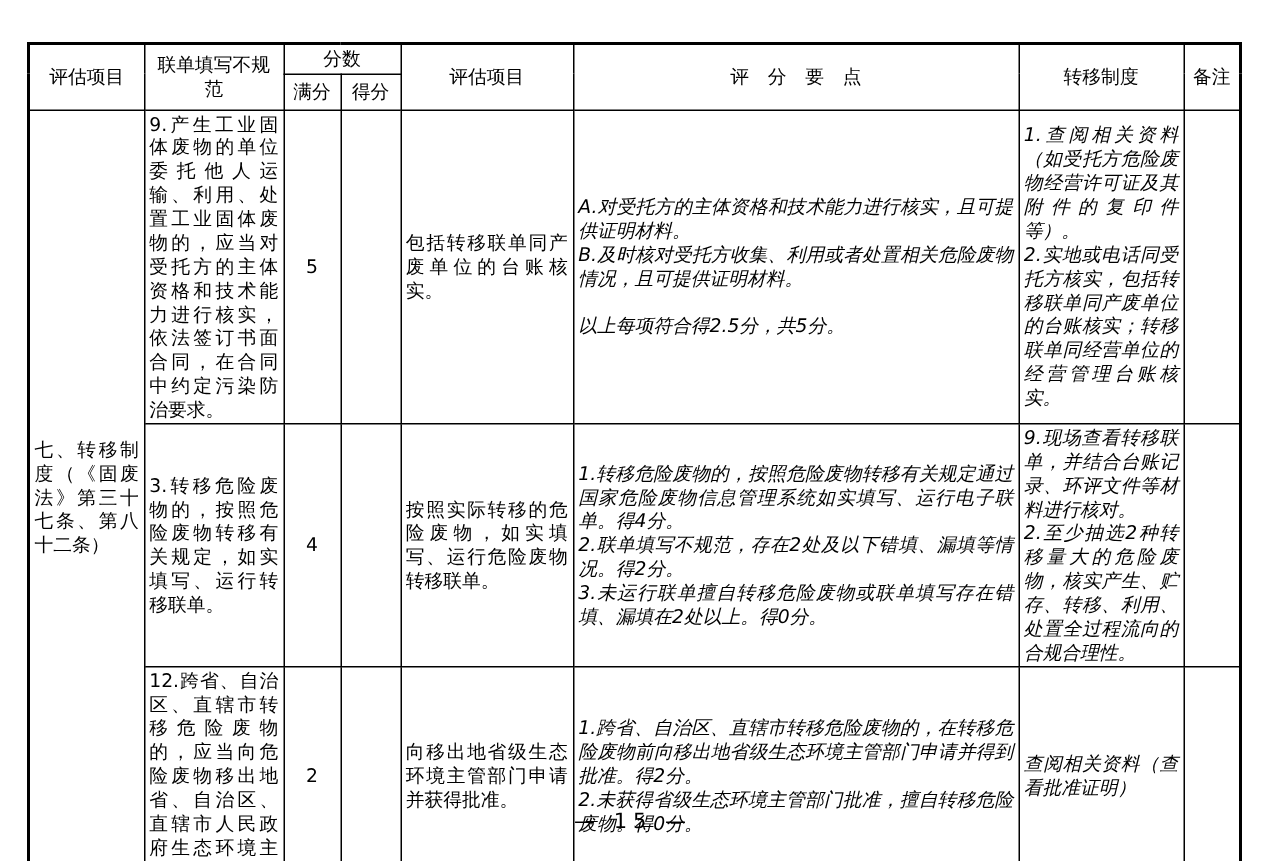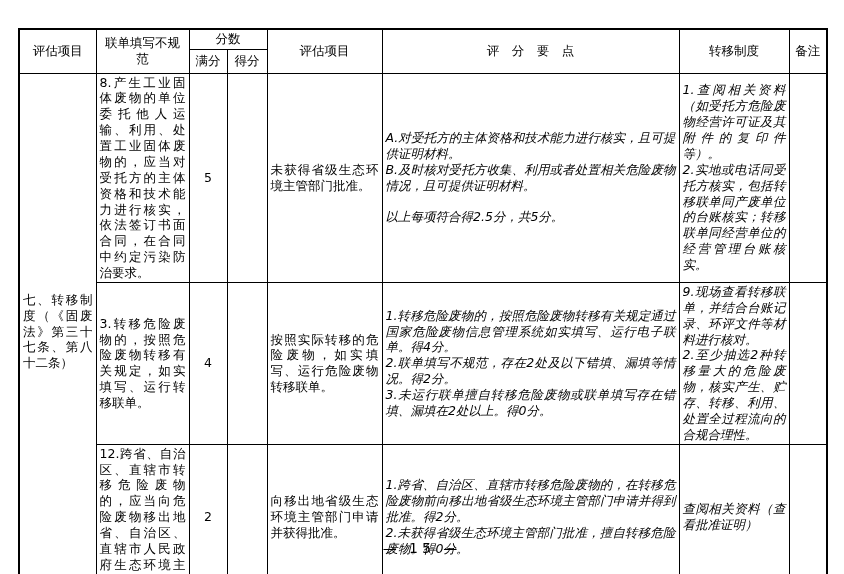--- a/index.html
+++ b/index.html
@@ -56,24 +56,24 @@
       <td rowspan="2" class="hdr">备注</td>
     </tr>
     <tr style="height:24px">
       <td class="hdr">满分</td>
       <td class="hdr">得分</td>
     </tr>
   </thead>
   <tbody>
     <tr style="height:180px">
       <td rowspan="3" class="justify">七、转移制度（《固废法》第三十七条、第八十二条）</td>
-      <td class="justify">8.产生工业固体废物的单位委托他人运输、利用、处置工业固体废物的，应当对受托方的主体资格和技术能力进行核实，依法签订书面合同，在合同中约定污染防治要求。</td>
+      <td class="justify">9.产生工业固体废物的单位委托他人运输、利用、处置工业固体废物的，应当对受托方的主体资格和技术能力进行核实，依法签订书面合同，在合同中约定污染防治要求。</td>
       <td class="num">5</td>
       <td class="num"></td>
-      <td class="justify">未获得省级生态环境主管部门批准。</td>
+      <td class="justify">包括转移联单同产废单位的台账核实。</td>
       <td class="justify pre">A.对受托方的主体资格和技术能力进行核实，且可提供证明材料。
 B.及时核对受托方收集、利用或者处置相关危险废物情况，且可提供证明材料。
 
 以上每项符合得2.5分，共5分。</td>
       <td class="justify pre">1.查阅相关资料（如受托方危险废物经营许可证及其附件的复印件等）。
 2.实地或电话同受托方核实，包括转移联单同产废单位的台账核实；转移联单同经营单位的经营管理台账核实。</td>
       <td></td>
     </tr>
     <tr style="height:132px">
       <td class="justify">3.转移危险废物的，按照危险废物转移有关规定，如实填写、运行转移联单。</td>

